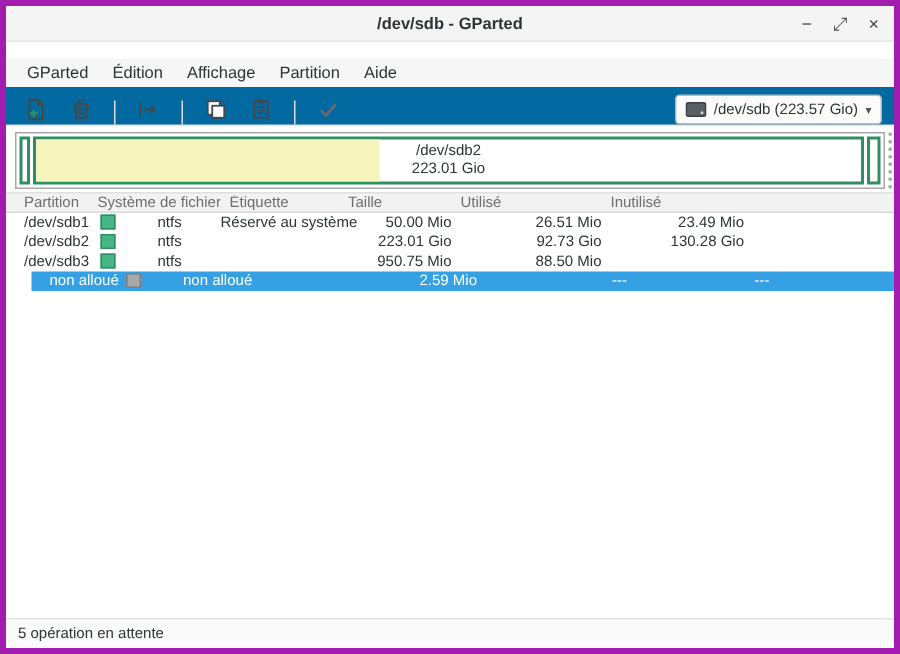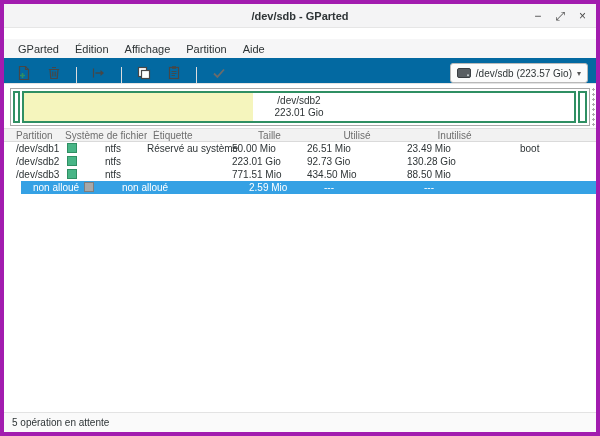--- a/index.html
+++ b/index.html
@@ -52,29 +52,29 @@
   .prow, .phead {
     display:grid;
     grid-template-columns:55px 88px 85px 75px 100px 95px auto;
     align-items:center; height:13px; flex:0 0 auto;
   }
   .phead { background:#f2f2f2; border-top:1px solid #e0e0e0;
     border-bottom:1px solid #dadada; color:#6e6e6e; height:14px; }
   .phead .c { overflow:hidden; white-space:nowrap; }
   .h-left { padding-left:12px; text-align:left; }
   .h-left2 { padding-left:6px; text-align:left; }
-  .h-center { text-align:center; }
+  .h-center { text-align:left; }
   .c { white-space:nowrap; }
   .cell-part { padding-left:12px; color:#2e3436; }
   .cell-fs { display:flex; align-items:flex-start; padding-left:8px; color:#2e3436; }
   .swatch { width:10px; height:10px; border:1px solid var(--ntfs_border);
     background:var(--ntfs); margin-right:28px; flex:0 0 auto; }
   .swatch.gray { background:var(--unallocated); border-color:var(--unallocated_border); }
   .cell-label { color:#2e3436; }
-  .cell-num { padding-right:6px; color:#2e3436; }
+  .cell-num { text-align:right; padding-right:6px; color:#2e3436; }
   .cell-flags { padding-left:18px; color:#2e3436; }
   .prow.selected { background:var(--selection);margin-left:17px; }
   .prow.selected .cell-part, .prow.selected .cell-fs, .prow.selected .cell-num,
   .prow.selected .cell-label, .prow.selected .cell-flags { color:#ffffff; }
   .table-empty { flex:1 1 auto; background:#ffffff; }
   
   .statusbar { height:20px; flex:0 0 auto; background:#fafafa;
     border-top:1px solid #e3e3e3; display:flex; align-items:center;
     padding-left:8px; font-size:10px; color:#2e3436; }
   svg { display:block; }
@@ -197,21 +197,20 @@
     <div class="prow">
       <div class="c cell-part">/dev/sdb1</div>
       <div class="c cell-fs">
         <span class="swatch"></span>
         <span>ntfs</span>
       </div>
       <div class="c cell-label">Réservé au système</div>
       <div class="c cell-num">50.00 Mio</div>
       <div class="c cell-num">26.51 Mio</div>
       <div class="c cell-num">23.49 Mio</div>
-      <div class="c cell-flags">boot</div>
     </div>
 
     <div class="prow">
       <div class="c cell-part">/dev/sdb2</div>
       <div class="c cell-fs">
         <span class="swatch"></span>
         <span>ntfs</span>
       </div>
       <div class="c cell-label"></div>
       <div class="c cell-num">223.01 Gio</div>
@@ -220,22 +219,21 @@
       <div class="c cell-flags"></div>
     </div>
 
     <div class="prow">
       <div class="c cell-part">/dev/sdb3</div>
       <div class="c cell-fs">
         <span class="swatch"></span>
         <span>ntfs</span>
       </div>
       <div class="c cell-label"></div>
-      <div class="c cell-num">771.51 Mio</div>
-      <div class="c cell-num">434.50 Mio</div>
+      <div class="c cell-num">950.75 Mio</div>
       <div class="c cell-num">88.50 Mio</div>
     </div>
 
     <div class="prow selected">
       <div class="c cell-part">non alloué</div>
       <div class="c cell-fs">
         <span class="swatch gray"></span>
         <span>non alloué</span>
       </div>
       <div class="c cell-label"></div>

